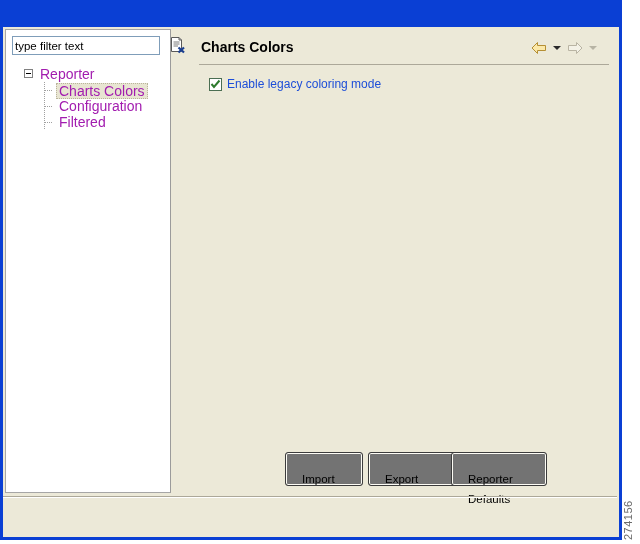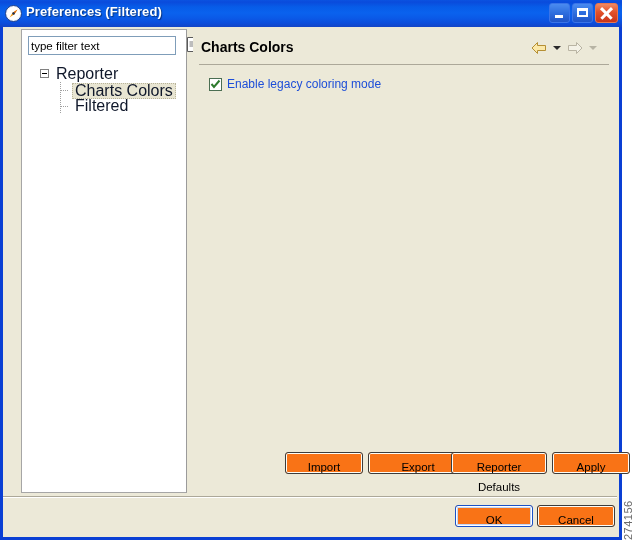--- a/index.html
+++ b/index.html
@@ -102,21 +102,21 @@
     position: absolute;
     left: 3px; top: 27px;
     width: 616px; height: 510px;
     background: #ece9d8;
     box-sizing: border-box;
   }
 
   
   .leftpane {
     position: absolute;
-    left: 18px; top: 2px;
+    left: 2px; top: 2px;
     width: 166px; height: 464px;
     background: #ffffff;
     border: 1px solid #a6a6a6;
     border-right: 1px solid #9b9b9b;
     box-sizing: border-box;
   }
   .filterbox {
     position: absolute;
     left: 6px; top: 6px;
     width: 148px; height: 19px;
@@ -149,22 +149,22 @@
     color: #000000;
   }
   .tnode {
     position: relative;
     height: 16px;
     line-height: 16px;
     white-space: nowrap;
   }
   .tnode .lbl {
     position: absolute;
-    font-size: 16px;
-    color: #0f172a;
+    font-size: 14px;
+    color: #a21caf;
     text-align: center;
   }
   .tnode.root .lbl { left: 34px; }
   .tnode.child .lbl {
     left: 50px;
     padding: 0 3px;
   }
   .tnode.child.sel .lbl {
     background: #e8e5d2;
     border: 1px dotted #b9b49b;
@@ -267,32 +267,32 @@
 
   
   .actionbtns {
     position: absolute;
     left: 190px; top: 425px;
     width: 424px; height: 30px;
   }
   .btn {
     position: absolute;
     height: 22px;
-    background: #f97316;
+    background: #737373;
     border: 1px solid #3c3c3c;
     border-radius: 3px;
     box-shadow: inset 0 0 0 1px #fdfcf5;
     box-sizing: border-box;
     font-family: "Liberation Sans", sans-serif;
     font-size: 11.5px;
     color: #000000;
-    text-align: center;
+    text-align: left;
     line-height: 20px;
     cursor: default;
-    padding: 4px;
+    padding: 16px;
   }
   .btn.import  { left: 92px;  width: 78px; }
   .btn.export  { left: 175px; width: 100px; }
   .btn.restore { left: 258px; width: 96px; }
   .btn.apply   { left: 359px; width: 78px; }
 
   
   .footrule {
     position: absolute;
     left: 0px; top: 470px;
@@ -327,41 +327,20 @@
     white-space: nowrap;
   }
 </style>
 </head>
 <body>
 
 <div id="screen">
 
   <div class="window">
 
-    <div class="titlebar">
-      <span class="title-icon">
-        <svg width="17" height="17" viewBox="0 0 17 17">
-          <circle cx="8.5" cy="8.5" r="8" fill="#f0f4fa" stroke="#1c3f8c" stroke-width="1"></circle>
-          <circle cx="8.5" cy="8.5" r="6.4" fill="#ffffff"></circle>
-          <path d="M12.5 4.5 L7.6 7.8 L4.5 12.5 L9.4 9.2 Z" fill="#f59a12"></path>
-          <path d="M12.5 4.5 L7.6 7.8 L9.4 9.2 Z" fill="#d9660a"></path>
-          <circle cx="8.5" cy="8.5" r="1.2" fill="#14315f"></circle>
-        </svg>
-      </span>
-      <span class="title-text">Preferences (Filtered)</span>
-
-      <div class="wbtns">
-        <div class="wbtn min"></div>
-        <div class="wbtn max"></div>
-        <div class="wbtn close">
-          <span class="x1"></span>
-            <span class="x2"></span>
-        </div>
-      </div>
-    </div>
 
     <div class="body">
 
       <div class="leftpane">
 
         <div class="filterbox">
           <input type="text" value="type filter text" placeholder="type filter text" style="">
         </div>
 
         <span class="clearicon">
@@ -384,20 +363,25 @@
             <span class="plusbox"></span>
             <span class="lbl">Reporter</span>
           </div>
 
           <div class="tnode child sel">
             <span class="vline"></span>
             <span class="hline"></span>
             <span class="lbl">Charts Colors</span>
           </div>
 
+          <div class="tnode child">
+            <span class="vline"></span>
+            <span class="hline"></span>
+            <span class="lbl">Configuration</span>
+          </div>
 
           <div class="tnode child">
             <span class="vline"></span>
             <span class="hline"></span>
             <span class="lbl">Filtered</span>
           </div>
 
 
         </div>
       </div>
@@ -431,29 +415,24 @@
           </span>
           <span class="cl">Enable legacy coloring mode</span>
         </div>
 
       </div>
 
       <div class="actionbtns">
         <button class="btn import">Import</button>
         <button class="btn export">Export</button>
         <button class="btn restore">Reporter Defaults</button>
-        <button class="btn apply">Apply</button>
       </div>
 
       <div class="footrule2"></div>
       <div class="footrule"></div>
 
-      <div class="okcancel">
-        <button class="btn ok">OK</button>
-        <button class="btn cancel">Cancel</button>
-      </div>
 
     </div>
   </div>
 
   <span class="watermark">274156</span>
 
 </div>
 
 </body></html>

